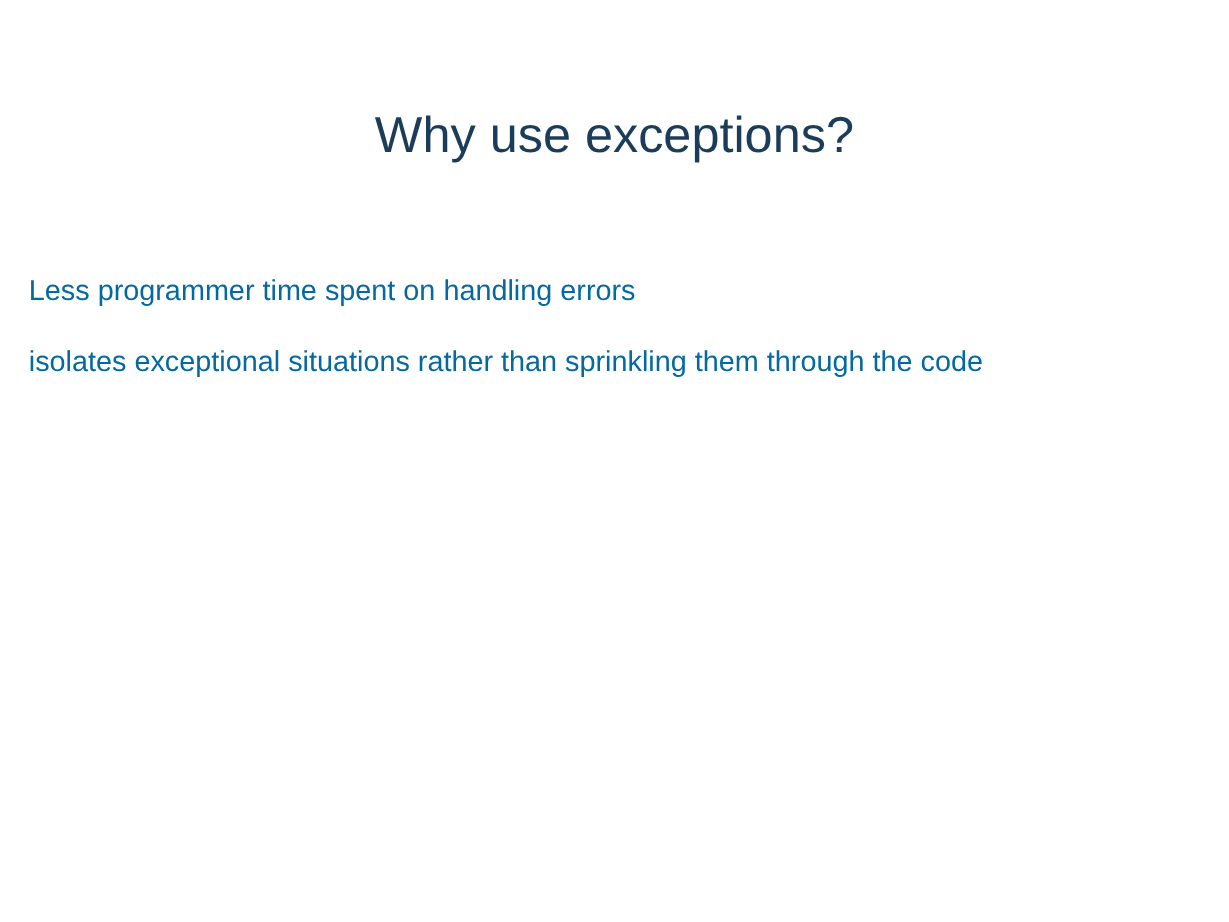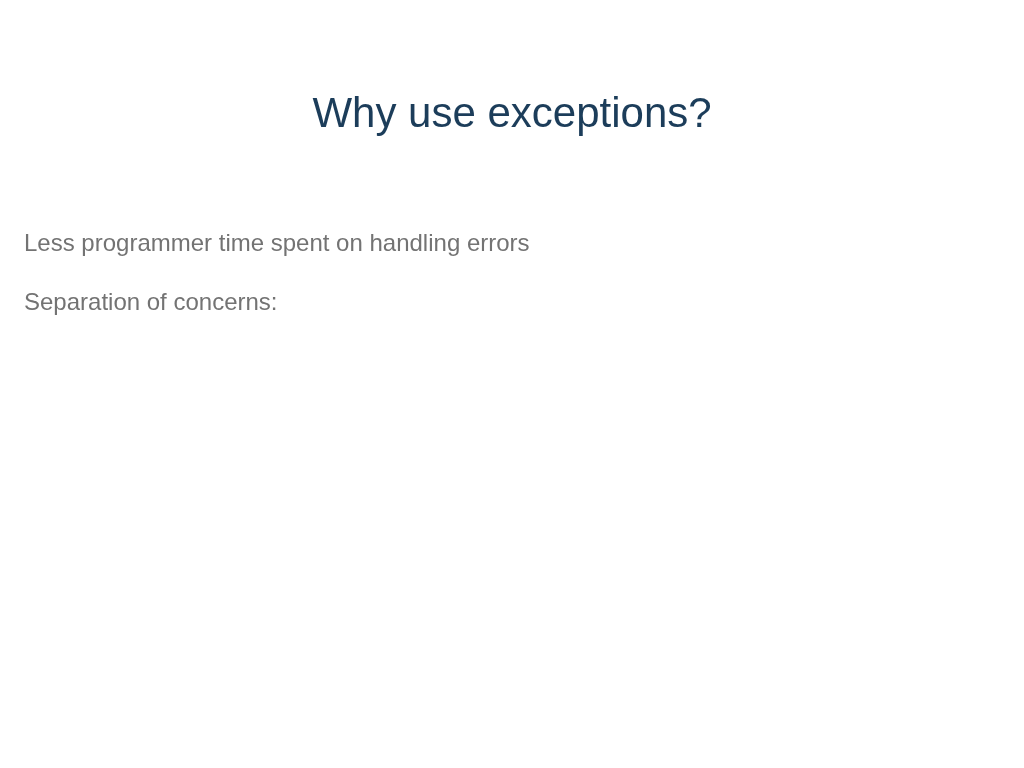--- a/index.html
+++ b/index.html
@@ -28,27 +28,27 @@
       color: #1c3d5a;
       margin-bottom: 90px;
     }
     .body-content {
       padding-left: 4px;
       padding-right: 20px;
     }
     .body-content p {
       font-size: 24px;
       line-height: 1.3;
-      color: #737373;
+      color: #0369a1;
       margin-bottom: 28px;
       font-weight: normal;
     }
   </style>
 </head>
 <body>
 
 <div class="slide">
   <h1 class="title">Why use exceptions?</h1>
   <div class="body-content">
     <p>Less programmer time spent on handling errors</p>
-    <p>Separation of concerns:</p>
+    <p>isolates exceptional situations rather than sprinkling them through the code</p>
   </div>
 </div>
 
 </body></html>

